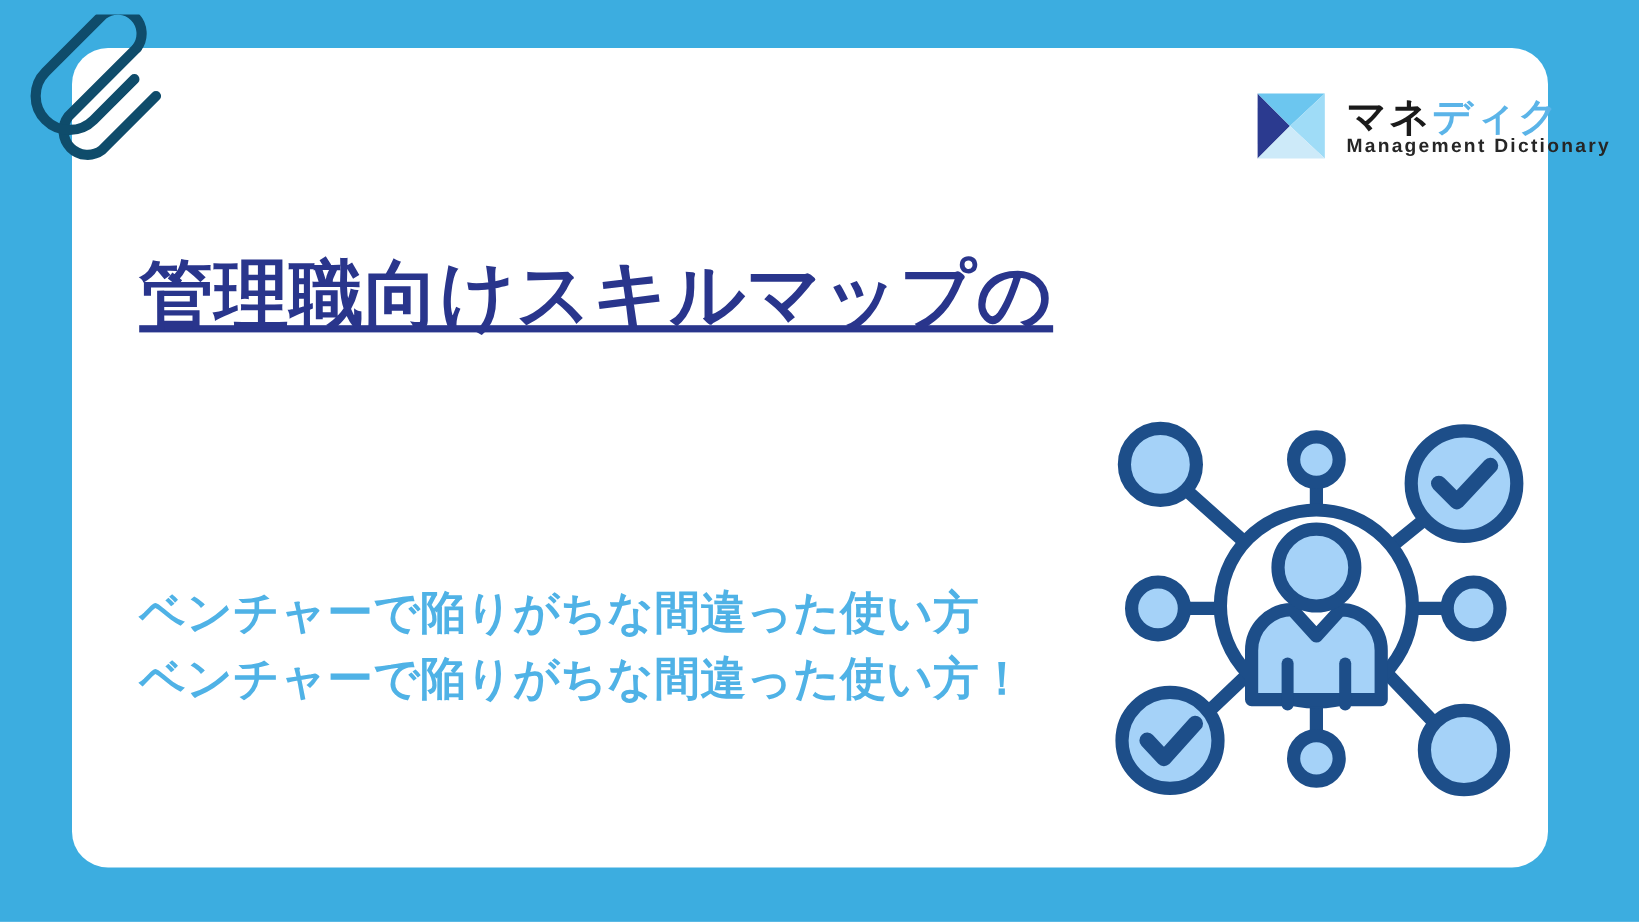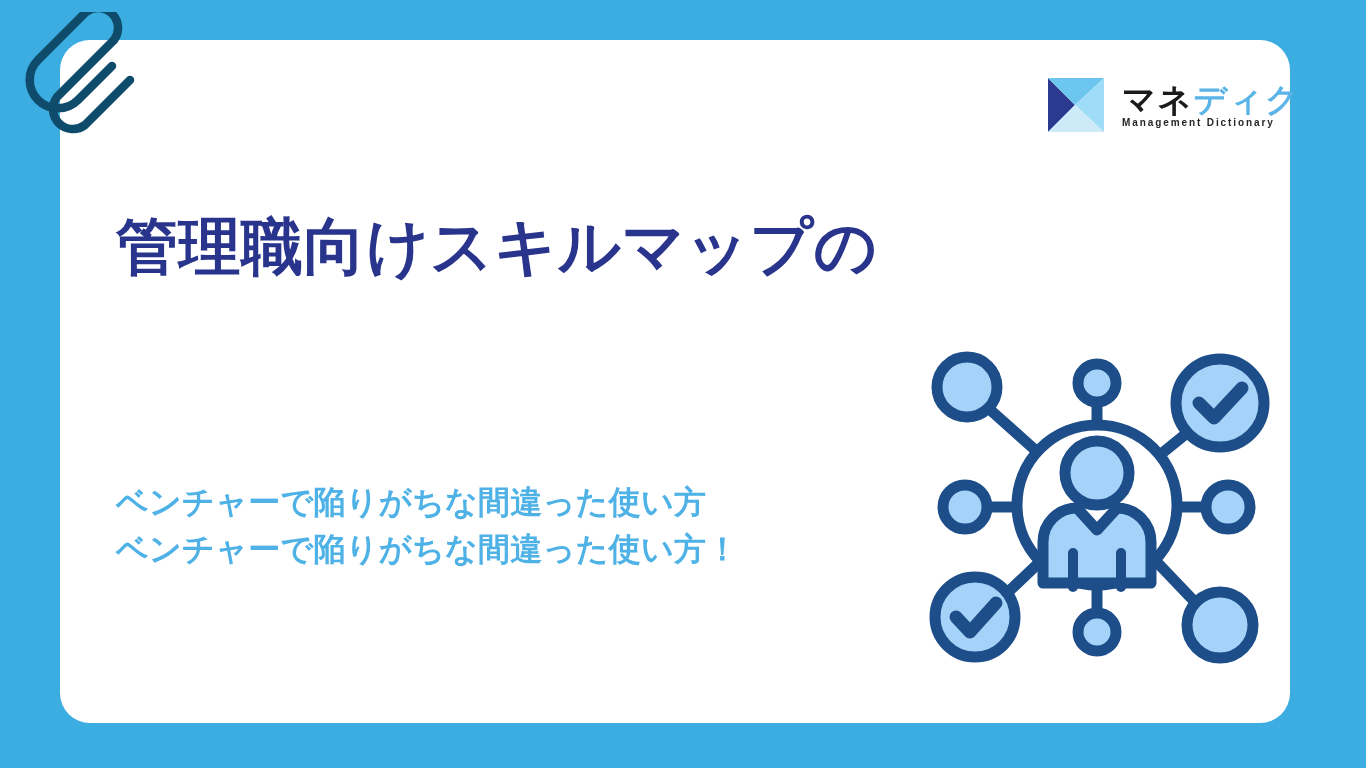--- a/index.html
+++ b/index.html
@@ -66,50 +66,50 @@
   .logo-kana {
     font-size: 33px;
     font-weight: 700;
     line-height: 1;
     letter-spacing: 2px;
     white-space: nowrap;
   }
   .logo-kana .kana-dark { color: #1a1a1a; }
   .logo-kana .kana-blue { color: #5bb4e8; }
   .logo-sub {
-    font-size: 10px;
+    font-size: 16px;
     font-weight: 700;
     color: #262626;
     letter-spacing: 1.9px;
     line-height: 1;
     white-space: nowrap;
   }
 
   
   .headline {
     position: absolute;
     left: 116px;
     top: 152px;
     width: 900px;
     color: #29358c;
     font-size: 62px;
     font-weight: 700;
     line-height: 1.7;
     letter-spacing: 0.5px;
   }
-  .headline .hl-line { display: block; white-space: nowrap; }
+  .headline .hl-line { display: block; white-space: nowrap; text-decoration: underline; }
 
   
   .subheadline {
     position: absolute;
     left: 116px;
     top: 452px;
     width: 830px;
     color: #4fb2e6;
-    font-size: 32px;
+    font-size: 38px;
     font-weight: 700;
     line-height: 1.47;
     letter-spacing: 0.3px;
   }
   .subheadline .sub-line { display: block; white-space: nowrap; }
 
   
   .illustration {
     position: absolute;
     left: 925px;

